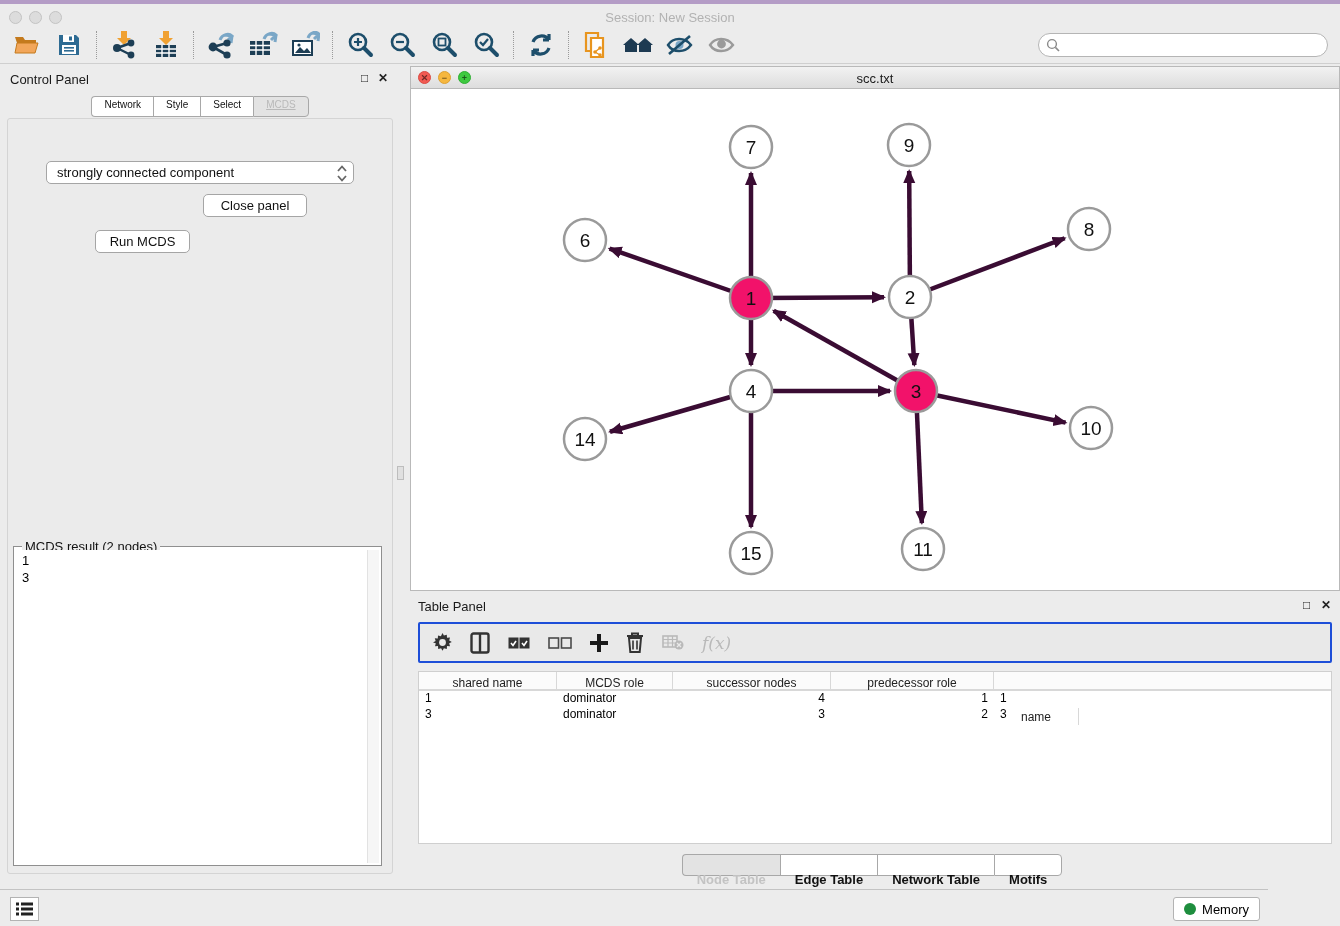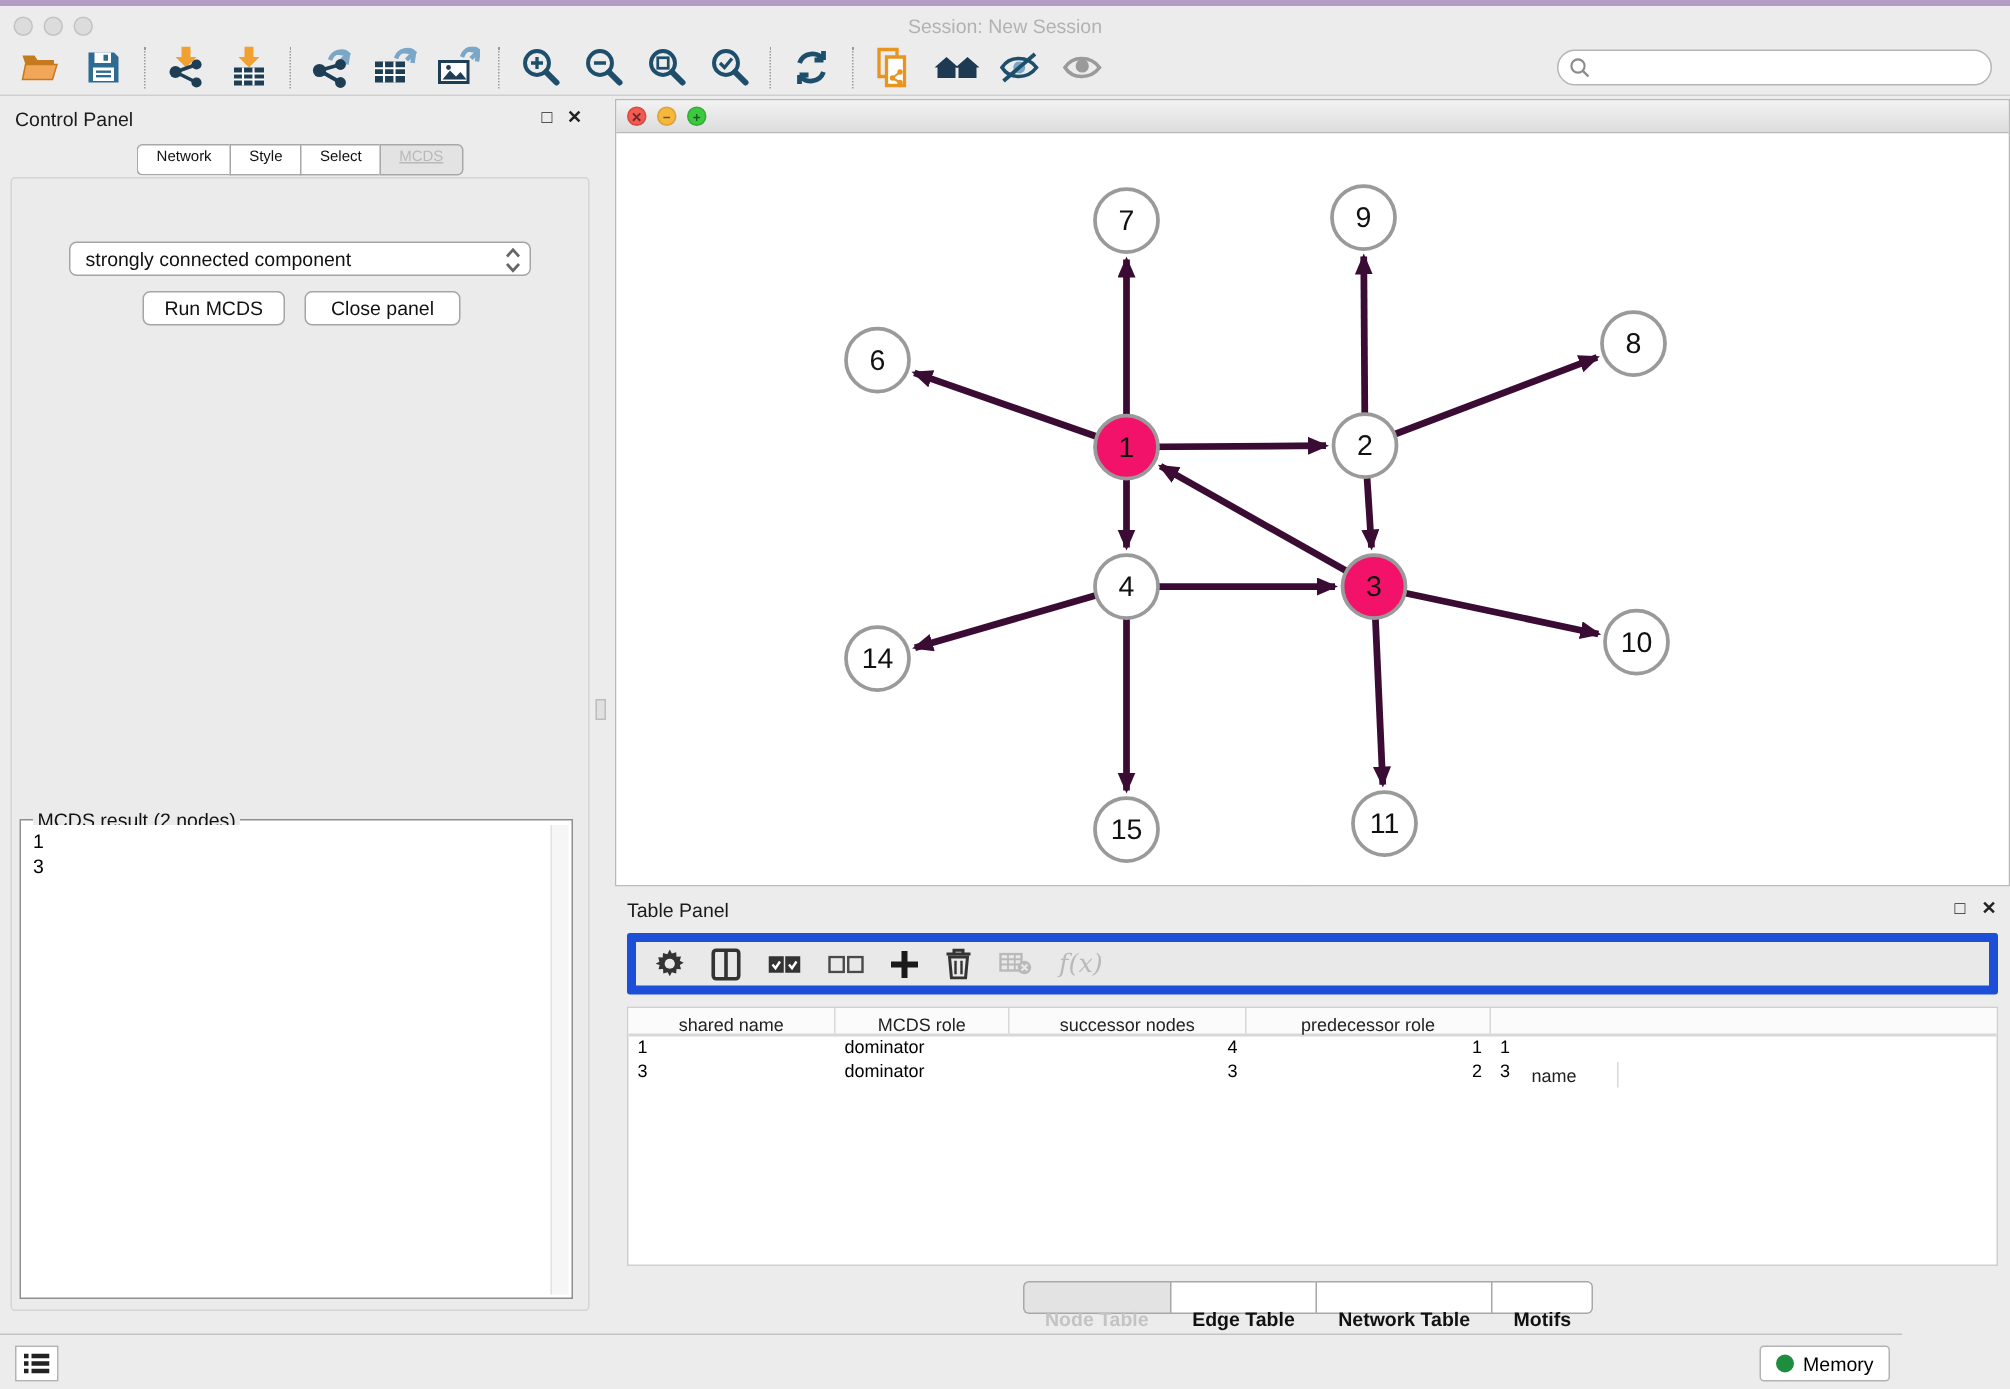--- a/index.html
+++ b/index.html
@@ -35,21 +35,21 @@
   .cp-tab.active { background:#e3e3e3; color:#b9b9b9; }
   #cp-body { position:absolute; left:7px; right:7px; top:52px; bottom:4px;
     background:#ebebeb; border:1px solid #d4d4d4; border-radius:3px; }
   #opt-label { position:absolute; left:0; right:0; top:19px; text-align:center; font-size:13px; color:#111; }
   #criterion-select { position:absolute; left:38px; top:42px; width:308px; height:23px;
     background:#fff; border:1px solid #a5a5a5; border-radius:5px; font-size:13px; color:#111;
     display:flex; align-items:center; padding-left:10px; }
   #criterion-select .stepper { position:absolute; right:5px; top:2px; }
   .cp-btn { position:absolute; top:75px; height:23px; background:#fff; border:1px solid #a5a5a5;
     border-radius:5px; font-size:13px; color:#111; display:flex; align-items:center; justify-content:center; }
-  #run-btn   { left:87px; width:95px; }
+  #run-btn   { left:87px; width:95px;margin-top:36px; }
   #close-btn { left:195px; width:104px; }
   #result-box { position:absolute; left:5px; right:10px; top:427px; bottom:7px;
     border:1px solid #8f8f8f; background:#fff; }
   #result-title { position:absolute; left:8px; top:-8px; background:#ebebeb; padding:0 3px;
     font-size:13px; color:#111; }
   #result-text { position:absolute; left:2px; top:3px; right:14px; bottom:2px; background:#fff;
     font-size:13px; line-height:17px; padding:2px 0 0 6px; color:#000; }
   #result-scroll { position:absolute; right:2px; top:3px; bottom:2px; width:12px;
     background:#f6f6f6; border-left:1px solid #e2e2e2; }
 
@@ -69,21 +69,21 @@
   #tl-close { left:7px;  background:#f25a52; border:1px solid #d94a42; }
   #tl-min   { left:27px; background:#f6b73e; border:1px solid #dda133; }
   #tl-max   { left:47px; background:#3dc93f; border:1px solid #2fae33; }
   #net-title { position:absolute; left:0; right:0; top:4px; text-align:center; font-size:13px; color:#1a1a1a; }
   #net-canvas { position:absolute; left:0; top:22px; width:928px; height:501px; background:#fff; }
 
   
   #table-panel { position:absolute; left:404px; top:591px; width:936px; height:297px; background:#ececec; }
   #tp-header { position:absolute; left:14px; top:8px; font-size:13px; color:#1a1a1a; }
   #tp-toolbar { position:absolute; left:14px; right:8px; top:31px; height:41px;
-    background:#e9e9e9; border:6px solid #1d4ed8; border-radius:2px; display:flex; align-items:center; }
+    background:#e9e9e9; border:2px solid #1d4ed8; border-radius:2px; display:flex; align-items:center; }
   .tp-icon { margin:0 9px; display:flex; align-items:center; }
   #fx-label { font-family:"DejaVu Serif", serif; font-style:italic; font-size:17px; color:#b9b9b9; }
   #tp-table { position:absolute; left:14px; right:8px; top:80px; bottom:44px;
     background:#fff; border:1px solid #cfcfcf; }
   #tp-headrow { display:flex; height:19px; border-bottom:2px solid #d8d8d8; background:#fbfbfb; }
   .th-cell { display:flex; align-items:center; justify-content:center; gap:5px;
     font-size:12px; color:#222; border-right:1px solid #d8d8d8; height:100%;flex-direction:column; }
   .t-row { display:flex; height:16px; font-size:12px; color:#000; }
   .t-cell { padding:0 6px; overflow:hidden; white-space:nowrap; }
   #tp-tabs { position:absolute; left:0; right:0; bottom:12px; display:flex; justify-content:center; }
@@ -284,20 +284,21 @@
 </div>
 
 <div class="vgrip"></div>
 <div class="hgrip"></div>
 
 <div id="net-window">
   <div id="net-titlebar">
     <span id="tl-close" class="tl">✕</span>
     <span id="tl-min" class="tl">−</span>
     <span id="tl-max" class="tl">+</span>
+    <div id="net-title">scc.txt</div>
   </div>
   <svg id="net-canvas" viewBox="0 0 928 501">
       <defs>
         <marker id="arrow" markerUnits="userSpaceOnUse" markerWidth="16" markerHeight="14" refX="12" refY="6" orient="auto">
           <path d="M0,0 L14,6 L0,12 Z" fill="#3a0c33"></path>
         </marker>
       </defs>
       <line x1="340" y1="209" x2="340" y2="84" stroke="#3a0c33" stroke-width="4.5" marker-end="url(#arrow)"></line>
       <line x1="340" y1="209" x2="198.54492409513023" y2="159.5759373344431" stroke="#3a0c33" stroke-width="4.5" marker-end="url(#arrow)"></line>
       <line x1="340" y1="209" x2="473.0005142049107" y2="208.16351877858546" stroke="#3a0c33" stroke-width="4.5" marker-end="url(#arrow)"></line>

